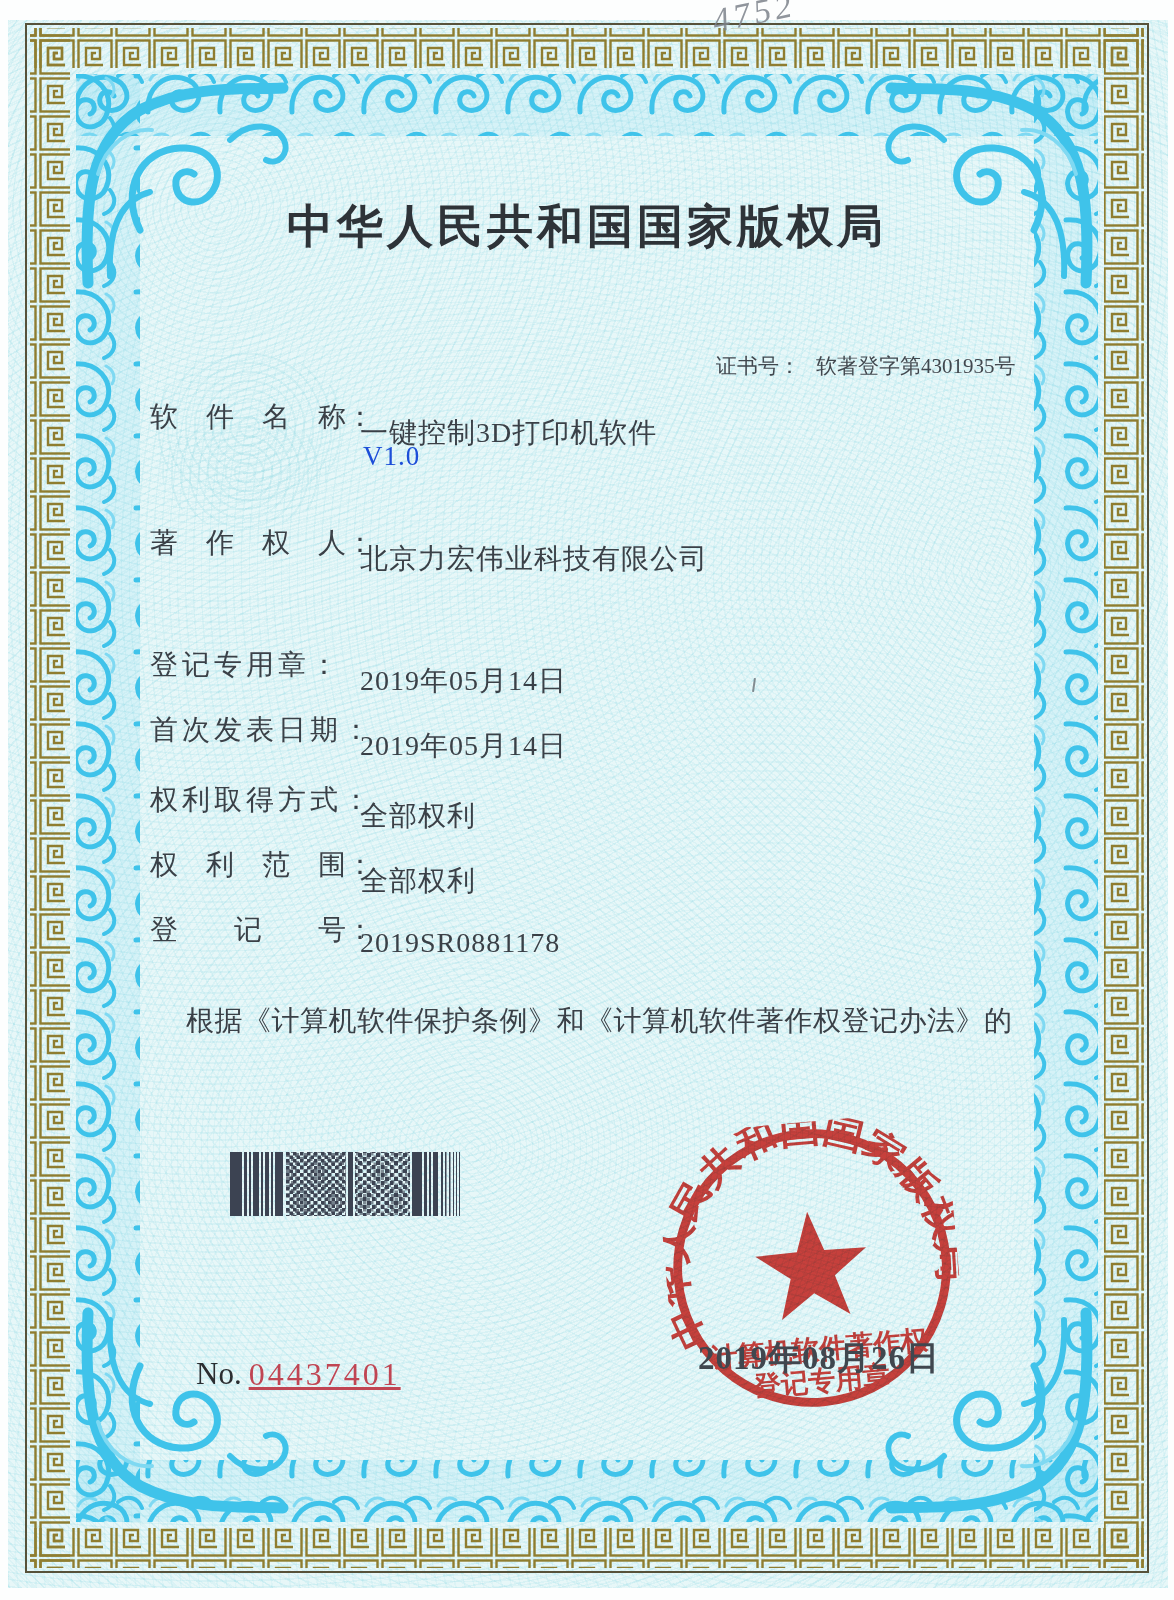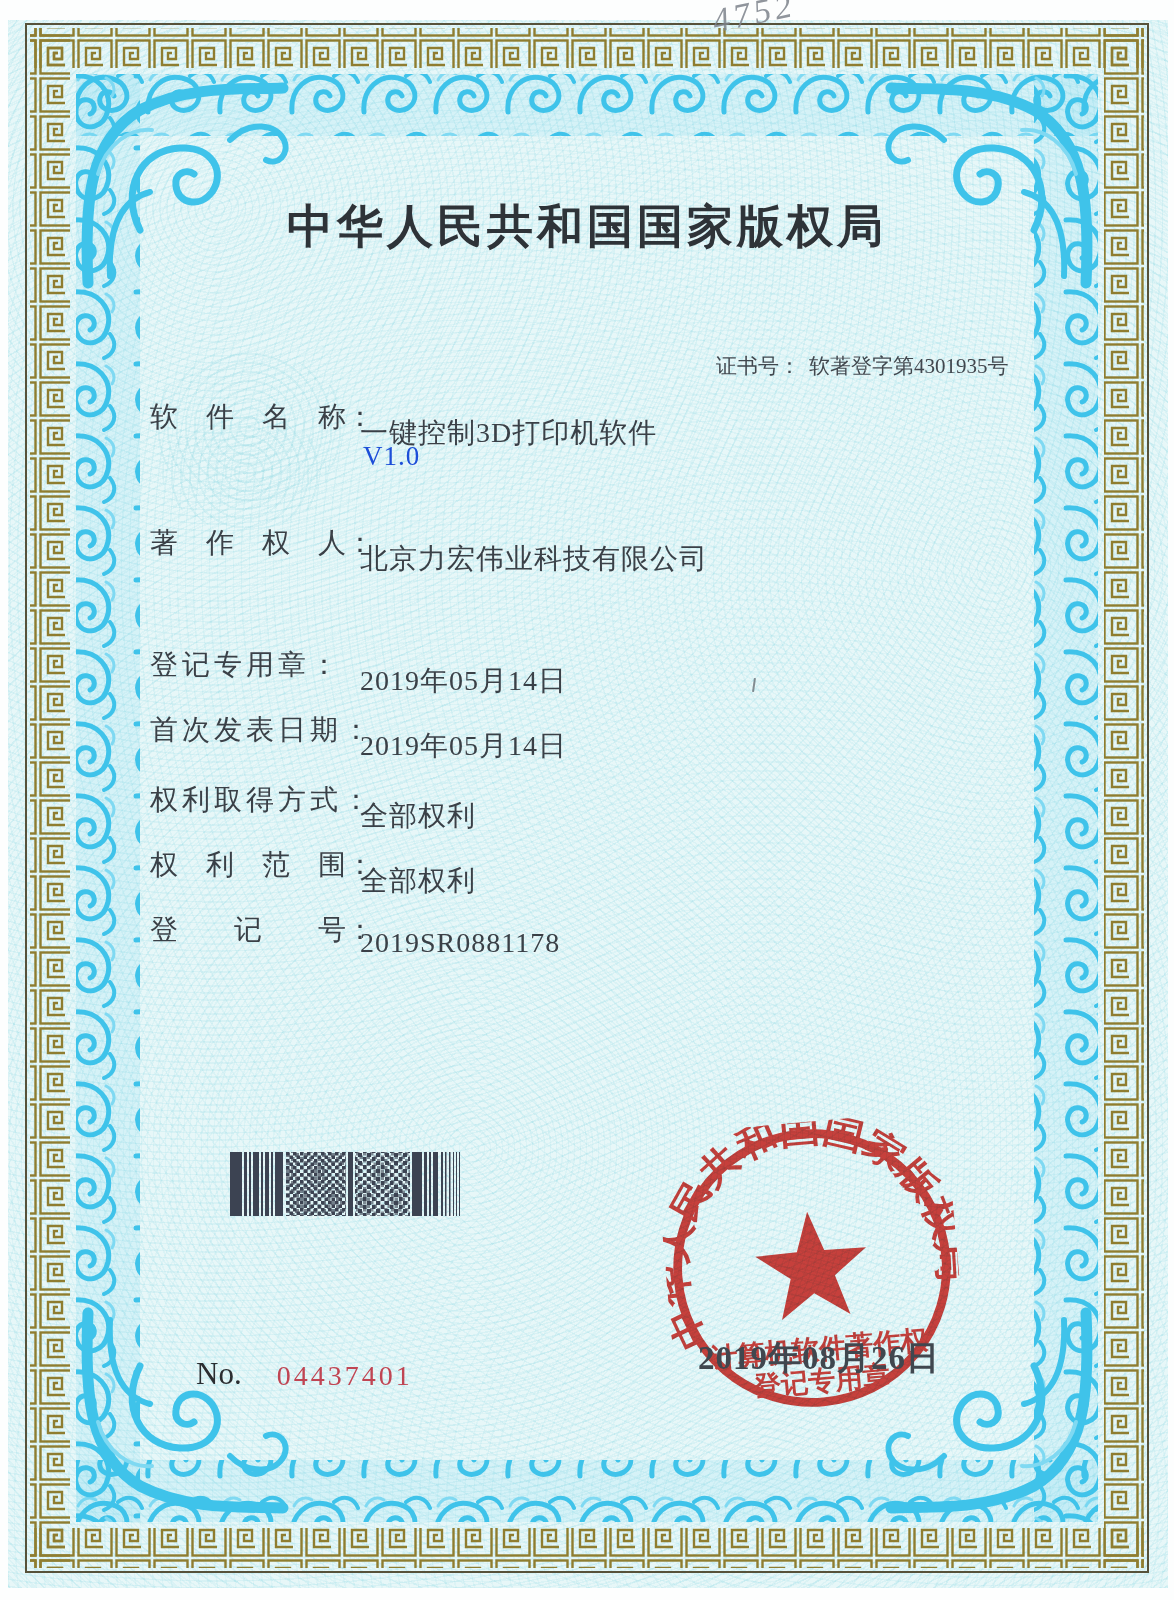--- a/index.html
+++ b/index.html
@@ -15,34 +15,34 @@
   .watermark{position:absolute;border-radius:50%;opacity:.30;
     background:repeating-radial-gradient(circle at center, rgba(130,210,222,.55) 0 2px, transparent 2px 9px);}
   .wm1{left:152px;top:352px;width:195px;height:150px;}
   .wm2{left:162px;top:415px;width:165px;height:115px;}
   .handwriting{position:absolute;left:712px;top:-6px;color:#7d838c;font-style:italic;
     font-size:34px;transform:rotate(-12deg);letter-spacing:4px;opacity:.85;}
   .authority{position:absolute;left:0;top:196px;width:1174px;text-align:center;
     font-size:46px;font-weight:bold;color:#2e3338;letter-spacing:4px;}
   .cert-title{position:absolute;left:0;top:272px;width:1174px;text-align:center;
     font-size:55px;font-weight:bold;color:#2b3036;letter-spacing:3px;}
-  .certno{position:absolute;left:716px;top:352px;font-size:21px;color:#41474e;display:flex;gap:9px;}
+  .certno{position:absolute;left:716px;top:352px;font-size:21px;color:#41474e;display:flex;gap:16px;}
   .row{position:absolute;font-size:28px;color:#3a4047;}
   .row .lab{position:absolute;left:150px;top:0;white-space:pre;}
   .row .lab.l6{letter-spacing:4px;}
   .row .val{position:absolute;left:360px;top:0;white-space:pre;letter-spacing:1px;margin-top:16px;}
   .val2{position:absolute;left:363px;font-size:27px;color:#1d4ed8;letter-spacing:1px;}
   .para-line{position:absolute;font-size:28px;color:#3a4047;letter-spacing:.5px;white-space:pre;}
   .barcode{position:absolute;left:230px;top:1152px;}
   .seal{position:absolute;left:666px;top:1122px;width:292px;height:292px;
     transform:rotate(-5deg);opacity:.93;mix-blend-mode:multiply;}
   .issue-date{position:absolute;left:698px;top:1336px;font-size:33px;font-weight:600;
     color:#40474f;letter-spacing:1px;z-index:5;font-family:Liberation Serif, serif;}
-  .serial{position:absolute;left:196px;top:1356px;font-size:31px;color:#2a2d31;display:flex;align-items:flex-end;}
-  .serial .num{margin-left:35px;color:#c04553;font-size:28px;letter-spacing:3px;}
+  .serial{position:absolute;left:196px;top:1356px;font-size:31px;color:#2a2d31;display:flex;align-items:flex-start;}
+  .serial .num{margin-left:7px;color:#c04553;font-size:32px;letter-spacing:3px;text-decoration:underline;}
   .stray-mark{position:absolute;left:753px;top:678px;width:2px;height:14px;background:#5a5f66;
     transform:rotate(8deg);opacity:.7;}
 </style>
 </head>
 <body>
 
 <div class="page">
   <div class="paper"></div>
 
   <svg class="border-svg" viewBox="0 0 1174 1600">
@@ -133,20 +133,21 @@
     <span class="val">全部权利</span>
   </div>
 
   <div class="row" style="top:911px">
     <span class="lab">登　　记　　号：</span>
     <span class="val">2019SR0881178</span>
   </div>
 
   <div class="stray-mark"></div>
 
+  <div class="para-line" style="left:186px;top:1002px">根据《计算机软件保护条例》和《计算机软件著作权登记办法》的</div>
 
   <svg class="barcode" width="245" height="64" viewBox="0 0 245 64">
     <defs>
       <pattern id="dots" width="7" height="7" patternUnits="userSpaceOnUse">
         <rect x="0" y="0" width="3.5" height="3.5" fill="#3c4352"></rect>
         <rect x="3.5" y="3.5" width="3.5" height="3.5" fill="#3c4352"></rect>
       </pattern>
       <pattern id="dots2" width="9" height="8" patternUnits="userSpaceOnUse" patternTransform="translate(2,1)">
         <rect x="0" y="0" width="4" height="4" fill="#3c4352"></rect>
         <rect x="5" y="4" width="3.5" height="4" fill="#3c4352"></rect>

